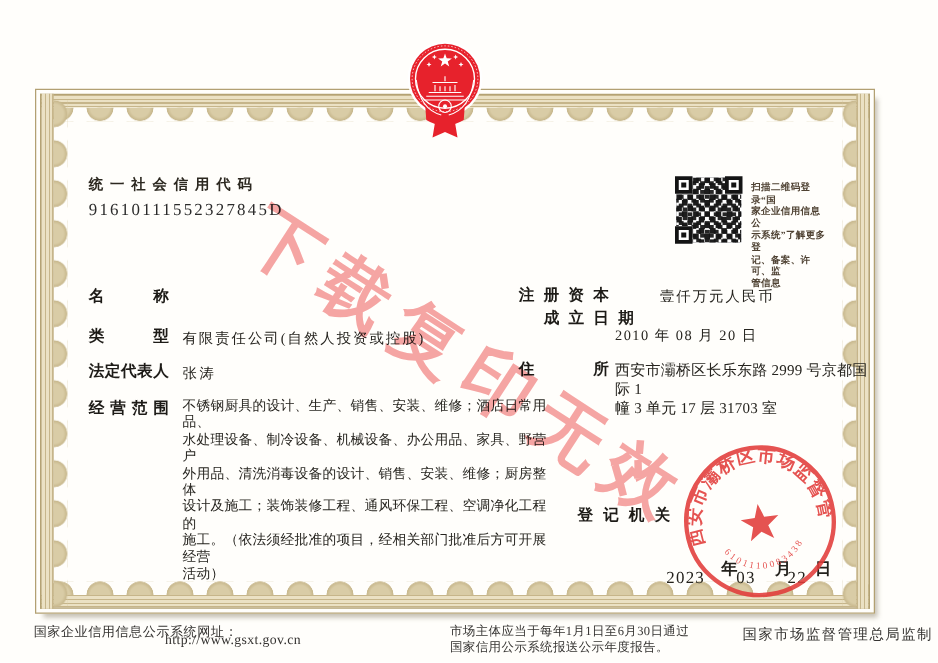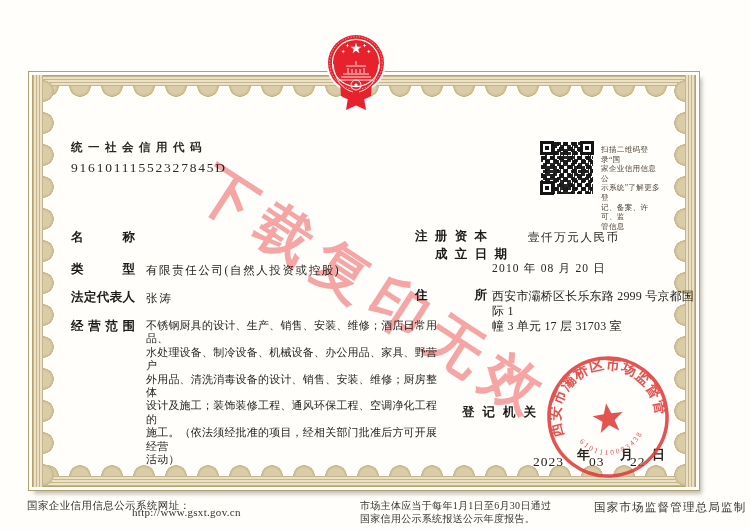--- a/index.html
+++ b/index.html
@@ -49,21 +49,21 @@
   
   .qr { position:absolute; left:540px; top:141px; width:54px; height:54px; background:#fff; z-index:2; }
   .qr-pattern { position:absolute; inset:1px;
     background:
       repeating-conic-gradient(rgba(20,20,20,.92) 0% 25%, transparent 0% 50%) 2px 3px / 7px 7px,
       repeating-conic-gradient(#1d1d1d 0% 25%, #ffffff 0% 50%) 0 0 / 9px 9px; }
   .finder { position:absolute; width:14px; height:14px; border:3px solid #141414; background:#fff; }
   .finder::after { content:""; position:absolute; inset:2px; background:#141414; }
   .finder.tl { left:0; top:0; } .finder.tr { right:0; top:0; } .finder.bl { left:0; bottom:0; }
   .qr-caption { position:absolute; left:601px; top:145px; width:62px; font-size:7.6px; line-height:9.6px;
-    color:#4f4233; white-space:pre-line; z-index:2; letter-spacing:.3px; }
+    color:#4f4233; white-space:pre-line; z-index:2; letter-spacing:.3px;font-weight:bold; }
 
   
   .flabel { position:absolute; font-size:12.5px; font-weight:bold; color:#1d1b17;
     text-align:justify; text-align-last:justify; z-index:2; }
   .fvalue { position:absolute; font-size:11.5px; color:#26241f; letter-spacing:1.2px;
     white-space:pre-line; z-index:2; }
   .lab-l { left:71px; width:64px; }
   .lab-r { left:415px; width:72px; }
   .y-r1l { top:229px; } .y-r2l { top:261px; } .y-r3l { top:289px; } .y-r4l { top:318px; }
   .y-r1r { top:228px; } .y-r2r { top:246px;margin-left:20px; } .y-r3r { top:287px; }

